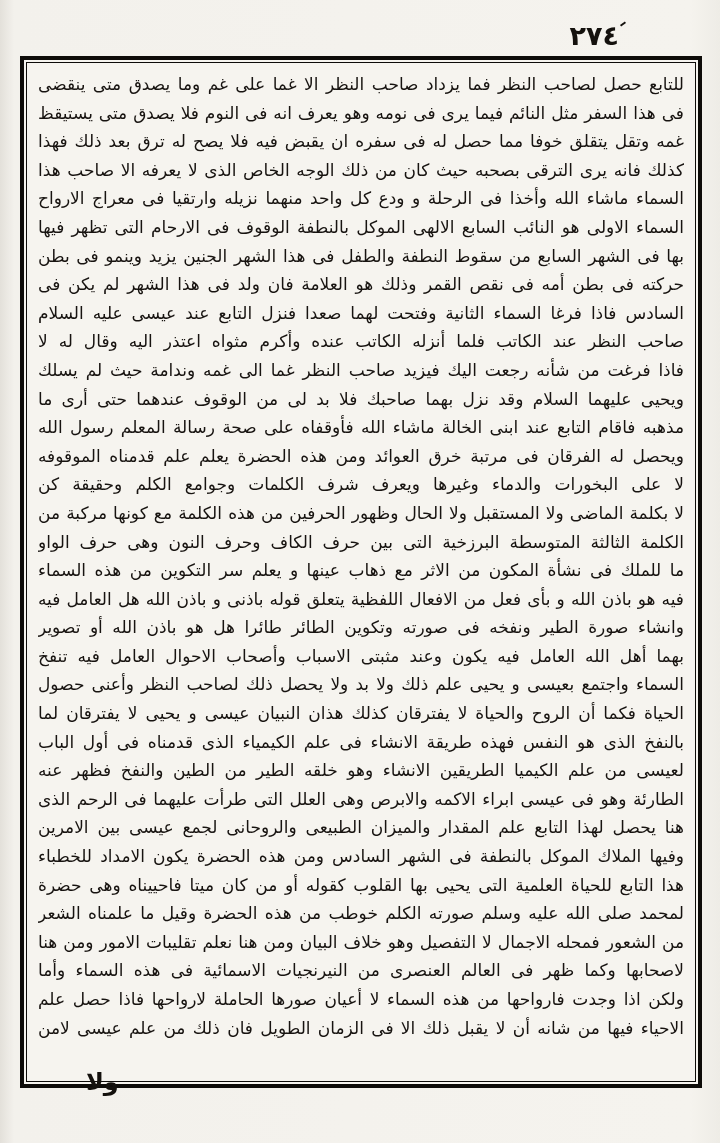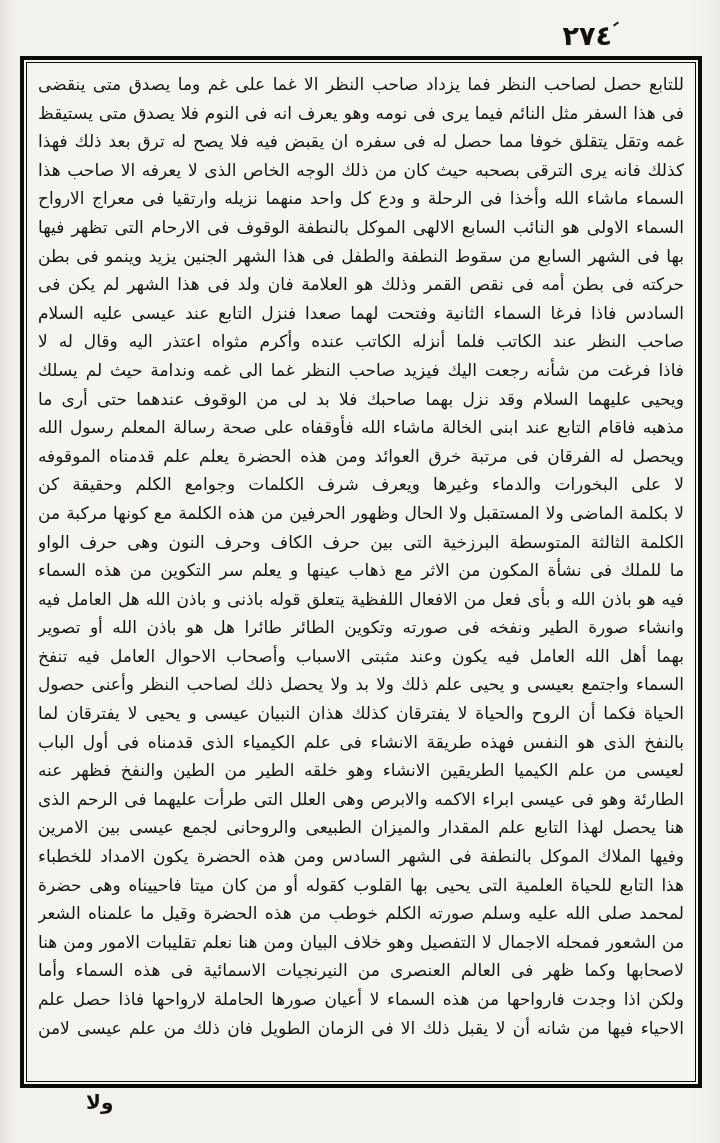--- a/index.html
+++ b/index.html
@@ -15,21 +15,21 @@
   }
   .page {
     position: relative;
     width: 720px;
     height: 1143px;
     background: linear-gradient(90deg, #e3e0da 0px, #f3f1ec 14px, #f5f3ee 690px, #eeece6 720px);
   }
   .page-number {
     position: absolute;
     top: 20px;
-    right: 108px;
+    right: 101px;
     font-size: 27px;
     font-weight: 700;
     color: #14110d;
     letter-spacing: 1px;
   }
   .page-number::before {
     content: "";
     position: absolute;
     right: -7px;
     top: 3px;
@@ -66,23 +66,23 @@
     font-size: 17px;
     font-weight: 500;
     text-align: justify;
     text-align-last: justify;
     overflow: hidden;
     word-spacing: 0.5px;
   }
   .catchword {
     position: absolute;
     left: 86px;
-    top: 1090px;
+    top: 1068px;
     direction: rtl;
-    font-size: 20px;
+    font-size: 24px;
     font-weight: 700;
     color: #14110d;
   }
 </style>
 </head>
 <body>
 
 <div class="page">
 
   <div class="page-number">٢٧٤</div>

